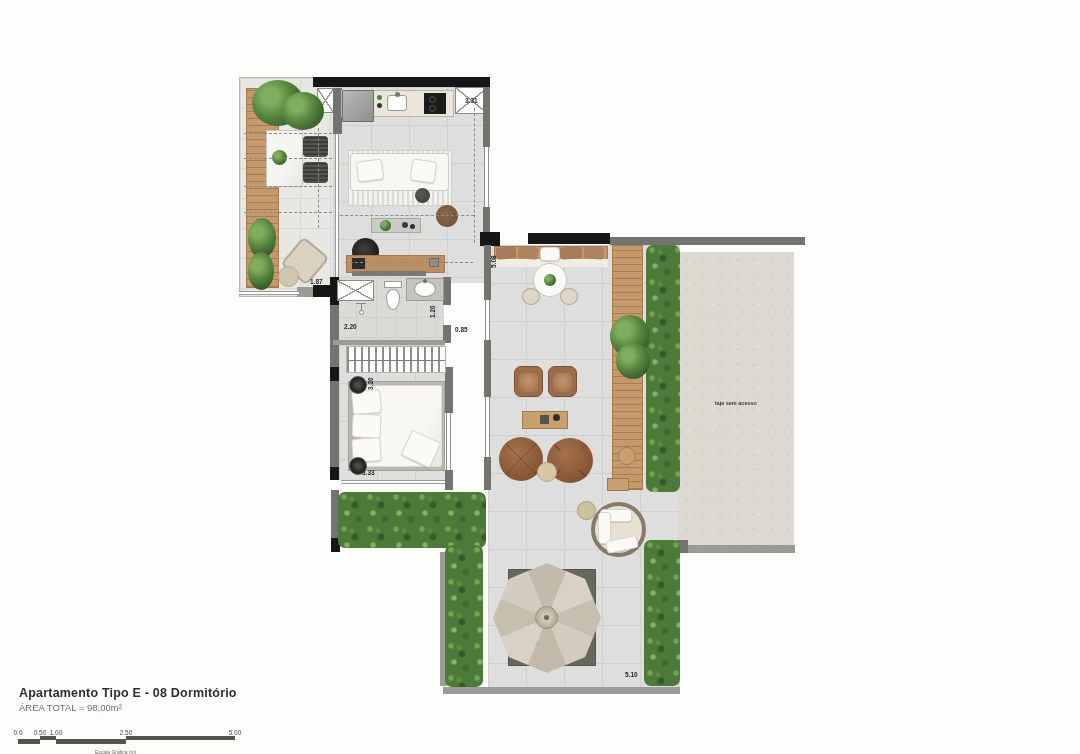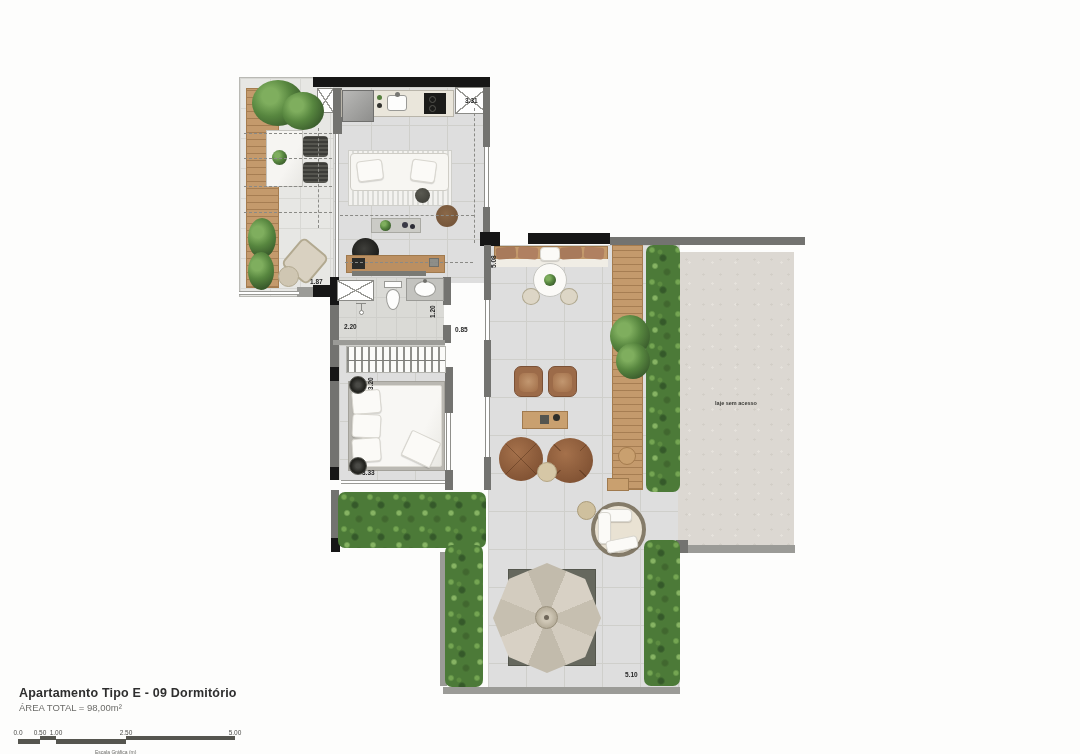--- a/index.html
+++ b/index.html
@@ -249,21 +249,21 @@
   <div class="abs dim" style="left:310px;top:279px;">1.87</div>
   <div class="abs dim" style="left:344px;top:324px;">2.20</div>
   <div class="abs dim" style="left:455px;top:327px;">0.85</div>
   <div class="abs dim v" style="left:430px;top:318px;">1.20</div>
   <div class="abs dim v" style="left:368px;top:390px;">3.20</div>
   <div class="abs dim" style="left:362px;top:470px;">3.33</div>
   <div class="abs dim v" style="left:491px;top:268px;">5.08</div>
   <div class="abs dim" style="left:625px;top:672px;">5.10</div>
 
   <div class="abs titleblock" style="left:19px;top:686px;">
-    <h1>Apartamento Tipo E - 09 Dormitório</h1>
+    <h1>Apartamento Tipo E - 08 Dormitório</h1>
     <p>ÁREA TOTAL = 98,00m²</p>
   </div>
 
   <div class="abs" style="left:0;top:727px;width:260px;height:27px;">
     <span class="tick" style="left:18px;top:2px;">0.0</span>
     <span class="tick" style="left:40px;top:2px;">0.50</span>
     <span class="tick" style="left:56px;top:2px;">1.00</span>
     <span class="tick" style="left:126px;top:2px;">2.50</span>
     <span class="tick" style="left:235px;top:2px;">5.00</span>
     <div class="abs" style="left:18px;top:12px;width:217px;height:1px;background:#55554f;"></div>

